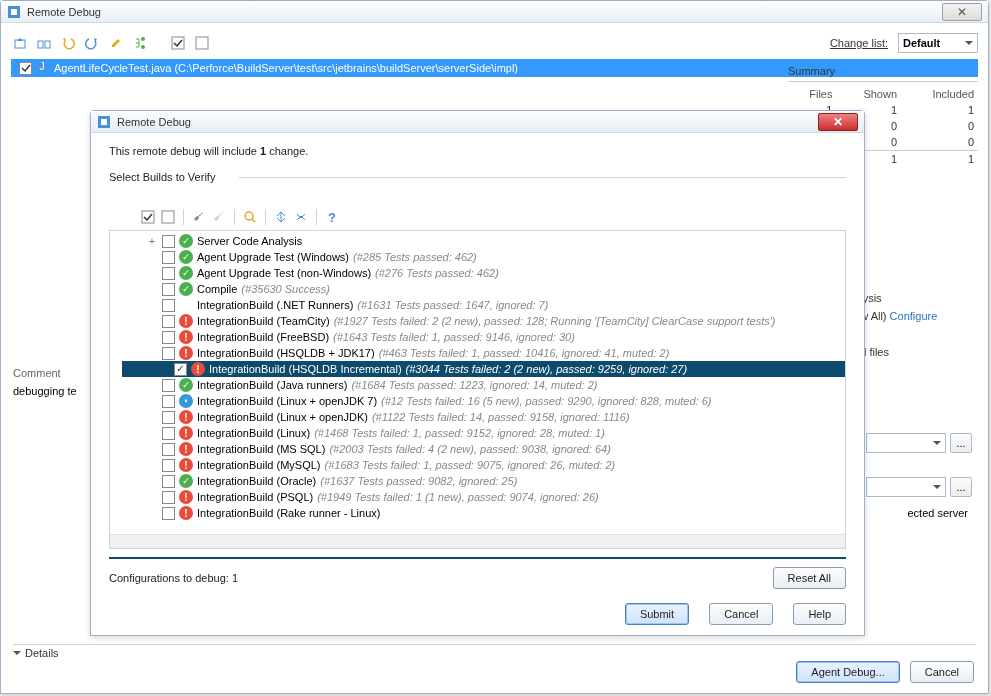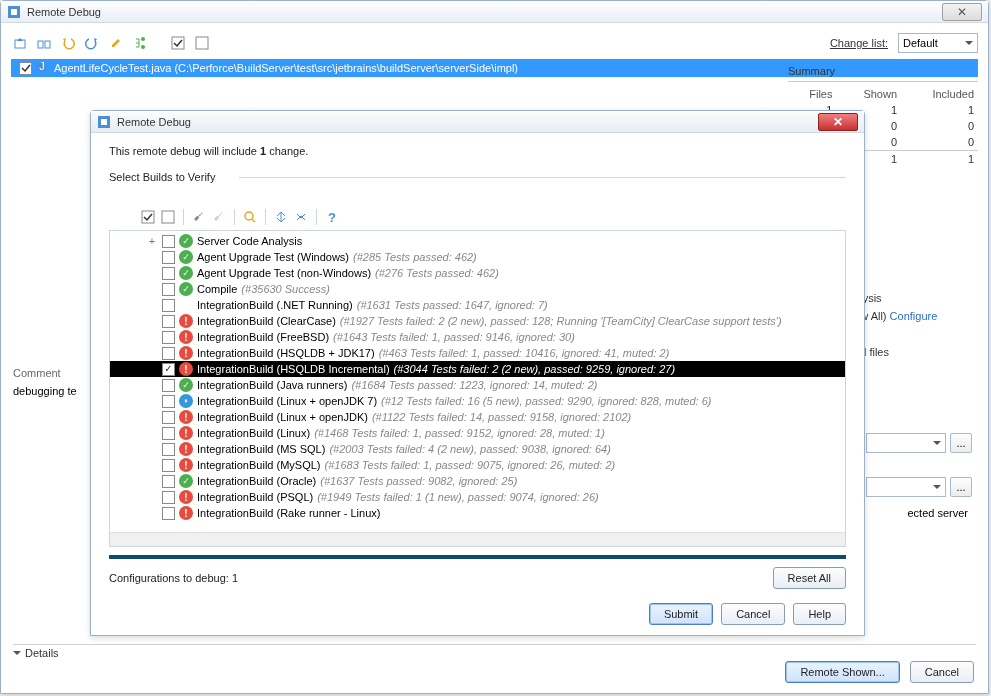--- a/index.html
+++ b/index.html
@@ -12,21 +12,21 @@
   .win-title .t { color: #333; }
   .win-close { margin-left: auto; width: 40px; height: 18px; border: 1px solid #a0a0a0; border-radius: 2px; background: linear-gradient(#f3f3f3,#dcdcdc); display:flex; align-items:center; justify-content:center; font-family: Arial; font-size:12px; color:#555; }
   .win-close.red { background: linear-gradient(#f08080,#c93030); border-color:#8d2020; color:#fff; font-weight:bold; }
 
   .back { left: 0; top: 0; width: 989px; height: 694px; }
   .back-body { padding: 6px 10px 10px 10px; height: calc(100% - 22px); display:flex; flex-direction:column; }
   .toolbar { display:flex; align-items:center; gap:6px; padding: 4px 0 6px 0;}
   .toolbar .sp { flex:1; }
   .tb-btn { width:18px; height:18px; display:flex; align-items:center; justify-content:center; border:1px solid transparent; border-radius:2px;}
   .change-list-lbl{ color:#333; margin-right:4px;text-decoration:underline;}
-  .combo{ height:20px; border:1px solid #aab9cc; background:#fff; display:flex; align-items:center; padding:0 4px; min-width:80px; position:relative;}
+  .combo{ height:20px; border:1px solid #aab9cc; background:#fff; display:flex; align-items:center; padding:0 4px; min-width:80px; position:relative;font-weight:bold;}
   .combo::after{ content:""; position:absolute; right:4px; top:7px; border:4px solid transparent; border-top-color:#555;}
   
   .file-row{ display:flex; align-items:center; background:#3399ff; color:#fff; height:18px; padding-left:4px;}
   .file-row .chk{ width:13px; height:13px; background:#fff; border:1px solid #888; margin-right:4px; display:flex; align-items:center; justify-content:center;}
   .file-row .chk svg{ width:10px;height:10px;}
   .file-row .fico{ width:14px; margin-right:4px;}
   
   .right-panel{ position:absolute; right:10px; top:64px; width:190px; font-size:11px; color:#333;}
   .right-panel .hdr{ font-weight:normal; border-bottom:1px solid #ccc; padding-bottom:4px; margin-bottom:4px;}
   .right-panel table{ width:100%; border-collapse:collapse;}
@@ -57,44 +57,44 @@
   .info-line b{ font-weight:bold;}
   .group-label{ position:relative; margin-bottom:21px; color:#222;}
   .group-label::after{ content:""; position:absolute; left:130px; right:0; top:50%; border-top:1px solid #d5d5d5;}
   
   .modal-toolbar{ display:flex; gap:2px; padding:4px 0 4px 30px; align-items:center;}
   .modal-toolbar .sep{ width:1px; height:16px; background:#ccd4de; margin:0 4px;}
   
   .tree-wrap{ flex:1; border:1px solid #ccd4de; background:#fff; overflow:auto; position:relative;}
   .tree{ padding:2px 0;}
   .row{ display:flex; align-items:center; height:16px; padding-left:6px; white-space:nowrap;}
-  .row.sel{ background:#000000; color:#fff;}
+  .row.sel{ background:#0c4a6e; color:#fff;margin-left:12px;}
   .row.sel .status-txt{ color:#fff;}
   .exp{ width:12px; display:flex; align-items:center; justify-content:center; color:#777;}
   .chk{ width:13px; height:13px; border:1px solid #888; background:#fff; margin:0 4px; display:flex; align-items:center; justify-content:center; flex-shrink:0;}
   .chk.on::after{ content:"✓"; font-size:10px; color:#333; line-height:10px;}
   .status{ width:14px; height:14px; border-radius:50%; margin-right:4px; display:flex; align-items:center; justify-content:center; flex-shrink:0;}
   .status.ok{ background:#4caf50;}
   .status.ok::after{content:"✓"; color:#fff; font-size:9px;}
   .status.fail{ background:#e74c3c;}
   .status.fail::after{content:"!"; color:#fff; font-size:10px; font-weight:bold;}
   .status.pause{ background:#3498db;}
   .status.pause::after{content:"⏸"; color:#fff; font-size:7px;}
   .status.none{ background:transparent;}
   .name{ margin-right:4px;}
   .status-txt{ color:#888; font-style:italic;}
   .row .indent{ display:inline-block;}
   
   .scrollbar-h{ position:absolute; left:0; right:0; bottom:0; height:14px; background:#f0f0f0; border-top:1px solid #e0e0e0;}
   
-  .modal-footer{ display:flex; align-items:center; padding-top:8px; border-top:4px solid #0c4a6e; margin-top:8px;}
+  .modal-footer{ display:flex; align-items:center; padding-top:8px; border-top:2px solid #0c4a6e; margin-top:8px;}
   .modal-footer .cfg{ color:#222;}
   .modal-footer .sp{ flex:1;}
   
-  .modal-buttons{ display:flex; justify-content:flex-end; gap:8px; margin-top:14px;}
+  .modal-buttons{ display:flex; justify-content:flex-end; gap:20px; margin-top:14px;}
 </style>
 </head>
 <body>
 
 <div class="win back">
   <div class="win-title">
     <span class="ico">
         <svg width="12" height="12">
           <rect width="12" height="12" fill="#4a90d9"></rect>
           <rect x="3" y="3" width="6" height="6" fill="#fff"></rect>
@@ -227,21 +227,21 @@
     <div class="comment-lbl">Comment</div>
     <div class="comment-val">debugging te</div>
 
     <div class="details">
       <span class="tri"></span>
       <span>Details</span>
     </div>
     <div style="position:absolute; left:12px; right:12px; bottom:48px; border-top:1px solid #d0d0d0;"></div>
 
     <div class="bottom-btns">
-      <span class="btn primary">Remote Shown...</span>
+      <span class="btn primary">Agent Debug...</span>
       <span class="btn">Cancel</span>
     </div>
   </div>
 </div>
 
 <div class="win modal">
   <div class="win-title">
     <span class="ico">
         <svg width="12" height="12">
           <rect width="12" height="12" fill="#4a90d9"></rect>
@@ -336,29 +336,29 @@
             <span class="chk "></span>
             <span class="status ok"></span>
             <span class="name">Compile</span>
             <span class="status-txt">(#35630 Success)</span>
           </div>
           <div class="row">
             <span class="indent" style="width:30px"></span>
             <span class="exp"></span>
             <span class="chk "></span>
             <span class="status none"></span>
-            <span class="name">IntegrationBuild (.NET Running)</span>
+            <span class="name">IntegrationBuild (.NET Runners)</span>
             <span class="status-txt">(#1631 Tests passed: 1647, ignored: 7)</span>
           </div>
           <div class="row">
             <span class="indent" style="width:30px"></span>
             <span class="exp"></span>
             <span class="chk "></span>
             <span class="status fail"></span>
-            <span class="name">IntegrationBuild (ClearCase)</span>
+            <span class="name">IntegrationBuild (TeamCity)</span>
             <span class="status-txt">(#1927 Tests failed: 2 (2 new), passed: 128; Running '[TeamCity] ClearCase support tests')</span>
           </div>
           <div class="row">
             <span class="indent" style="width:30px"></span>
             <span class="exp"></span>
             <span class="chk "></span>
             <span class="status fail"></span>
             <span class="name">IntegrationBuild (FreeBSD)</span>
             <span class="status-txt">(#1643 Tests failed: 1, passed: 9146, ignored: 30)</span>
           </div>
@@ -393,21 +393,21 @@
             <span class="status pause"></span>
             <span class="name">IntegrationBuild (Linux + openJDK 7)</span>
             <span class="status-txt">(#12 Tests failed: 16 (5 new), passed: 9290, ignored: 828, muted: 6)</span>
           </div>
           <div class="row">
             <span class="indent" style="width:30px"></span>
             <span class="exp"></span>
             <span class="chk "></span>
             <span class="status fail"></span>
             <span class="name">IntegrationBuild (Linux + openJDK)</span>
-            <span class="status-txt">(#1122 Tests failed: 14, passed: 9158, ignored: 2102)</span>
+            <span class="status-txt">(#1122 Tests failed: 14, passed: 9158, ignored: 1116)</span>
           </div>
           <div class="row">
             <span class="indent" style="width:30px"></span>
             <span class="exp"></span>
             <span class="chk "></span>
             <span class="status fail"></span>
             <span class="name">IntegrationBuild (Linux)</span>
             <span class="status-txt">(#1468 Tests failed: 1, passed: 9152, ignored: 28, muted: 1)</span>
           </div>
           <div class="row">

